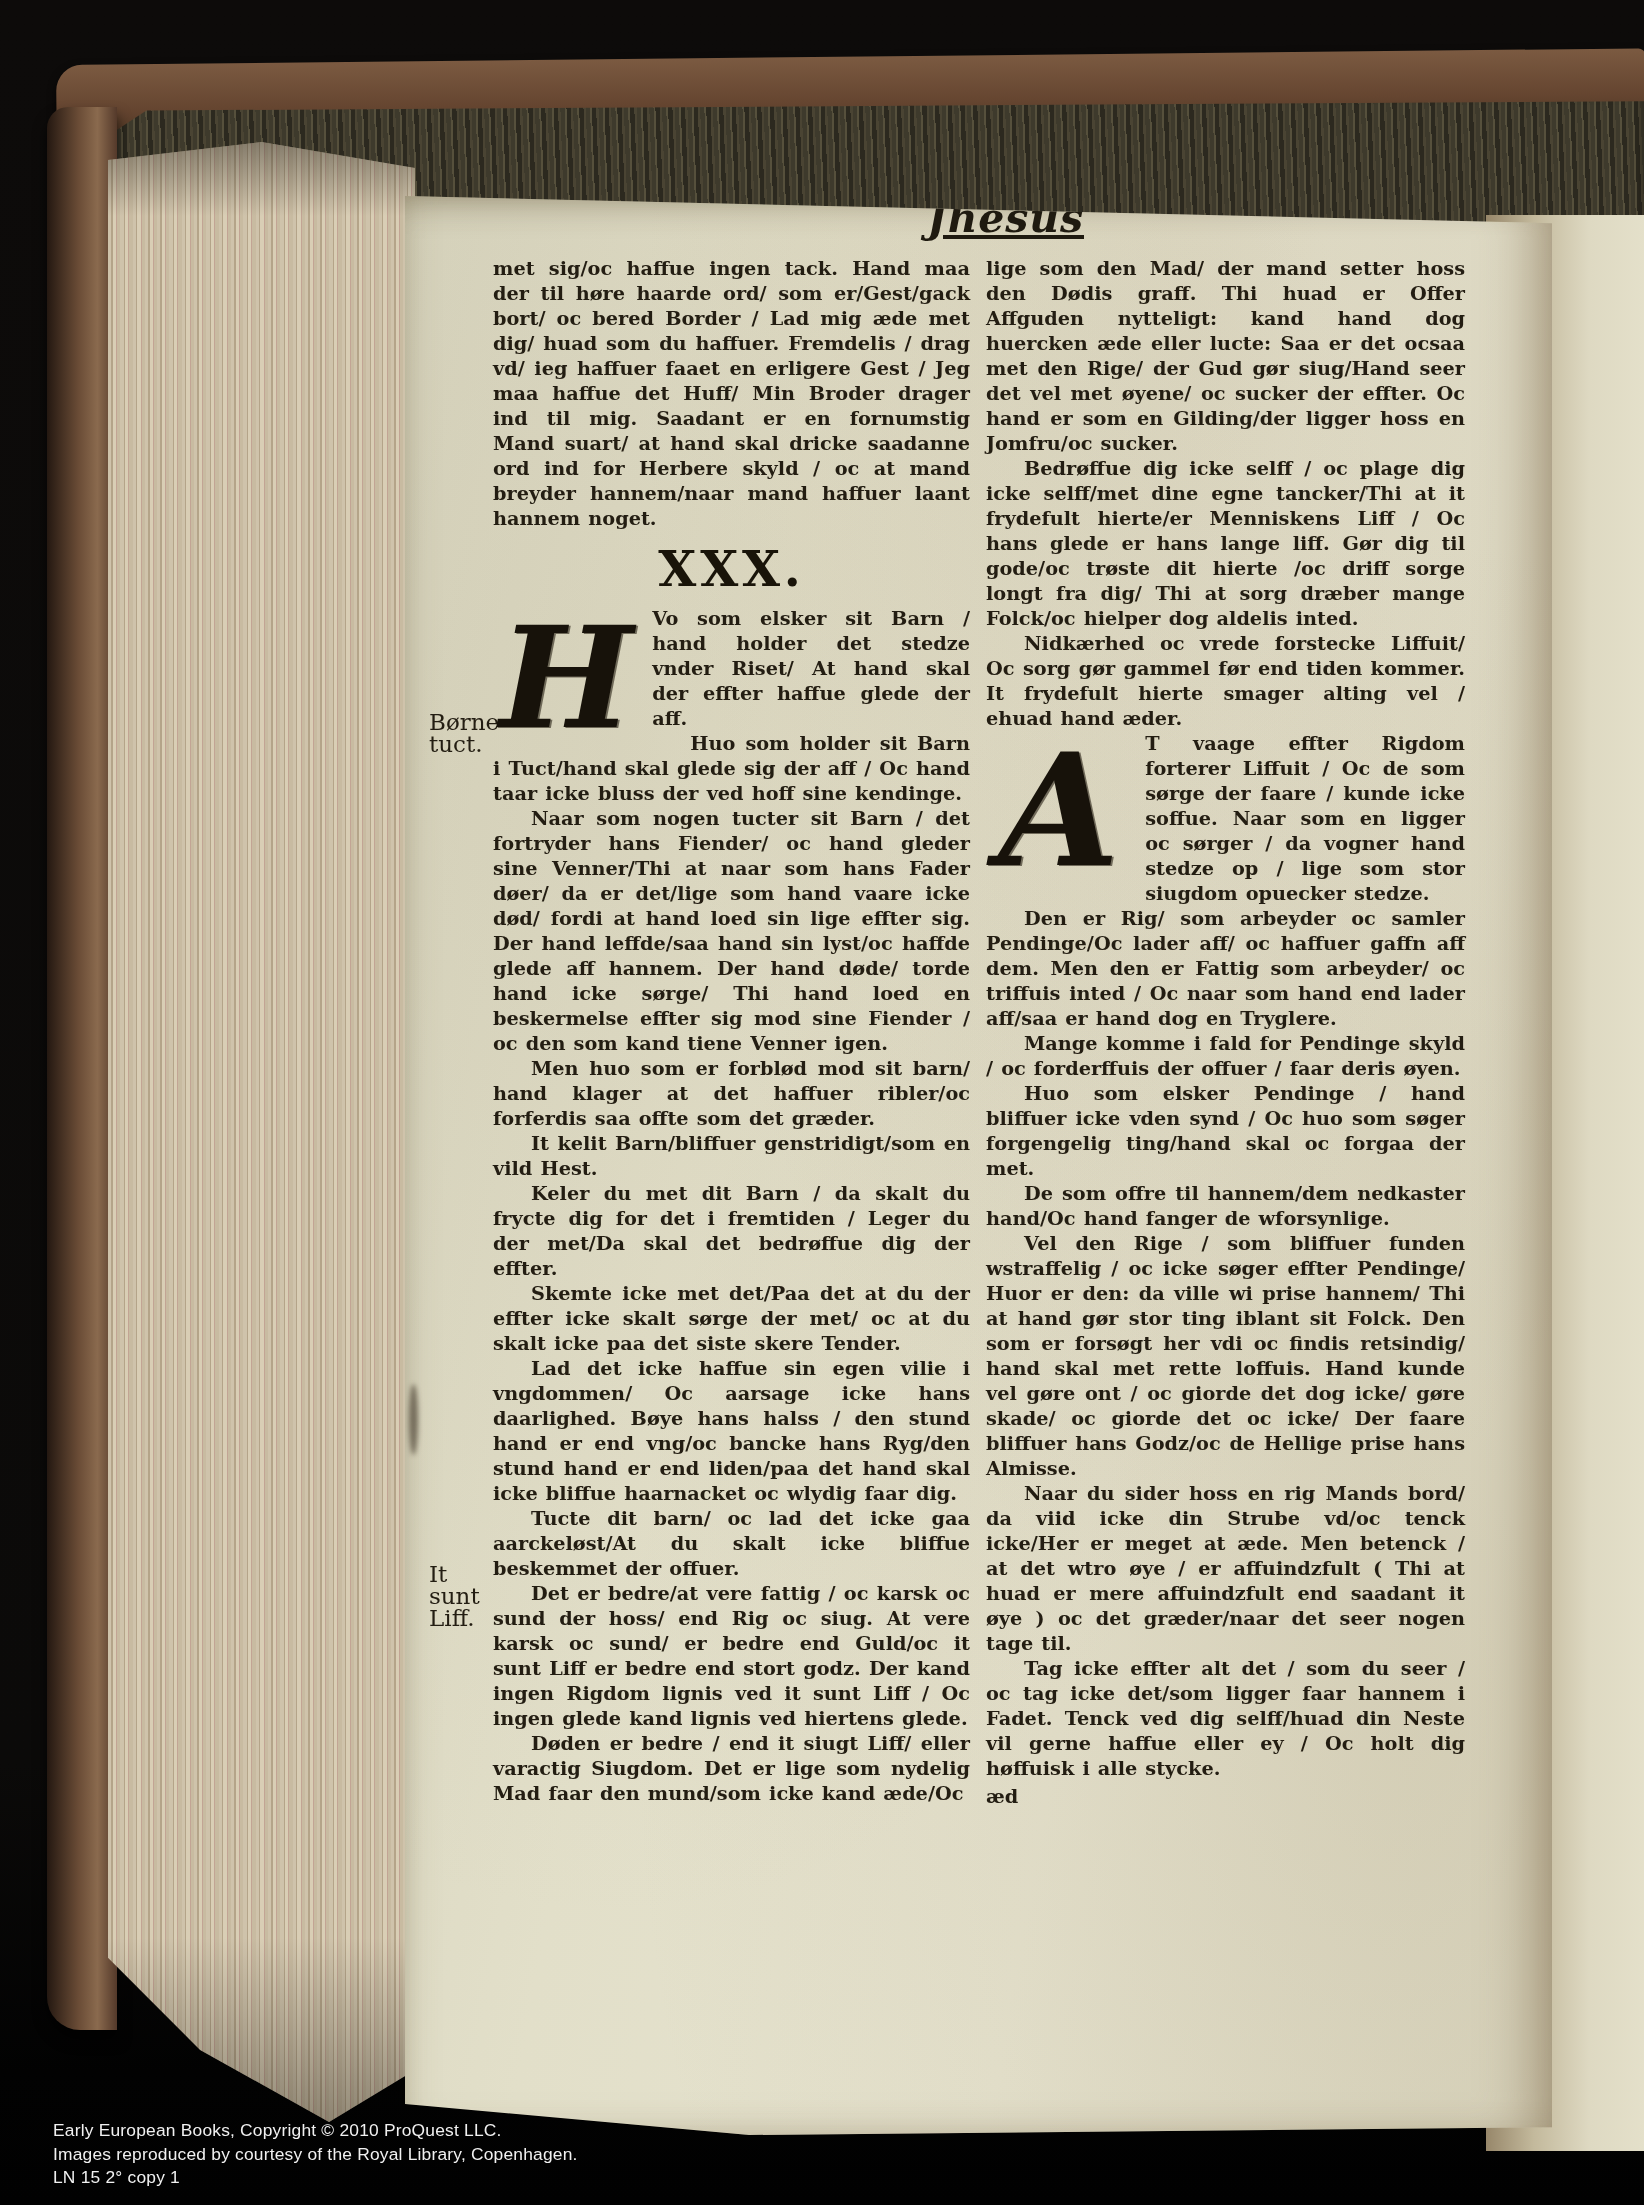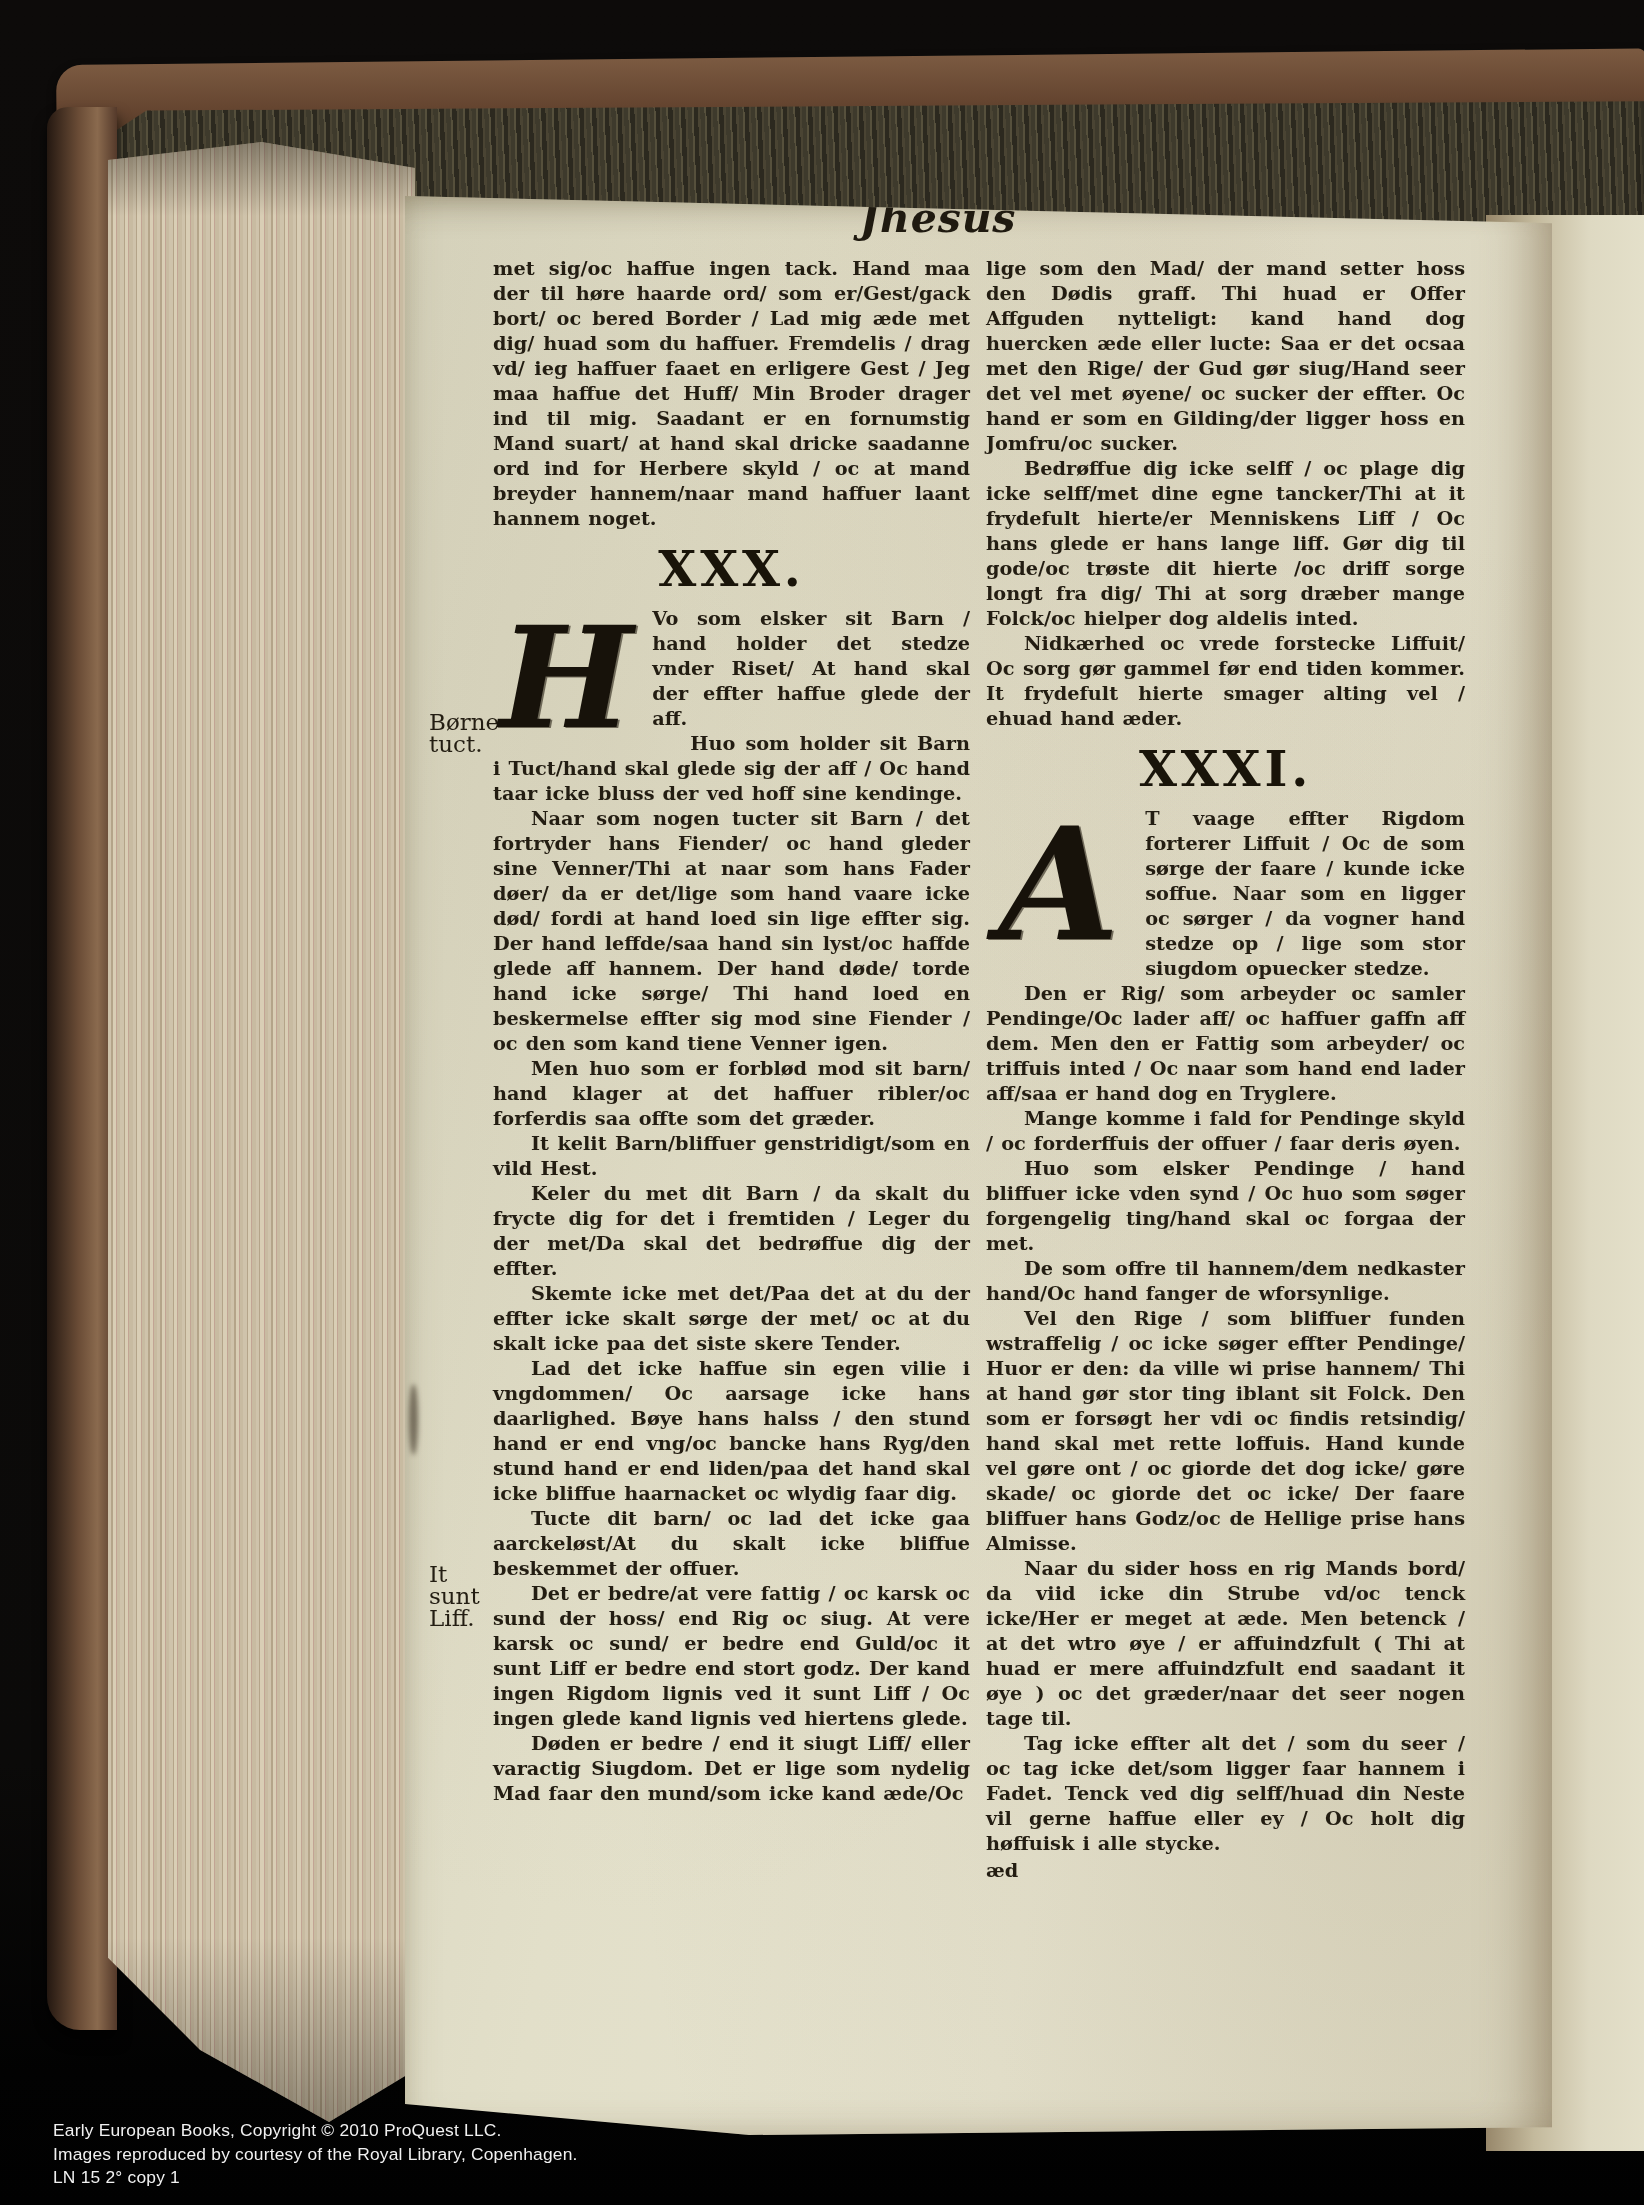--- a/index.html
+++ b/index.html
@@ -63,22 +63,22 @@
     box-shadow:inset -38px 0 52px -19px rgba(120,98,66,.50), inset 0 22px 33px -19px rgba(95,85,55,.45), inset 19px -14px 38px -23.6px rgba(110,95,60,.35);
     z-index:7;
   }
   .smudge{
     position:absolute;left:3.8px;top:1188px;width:9.4px;height:71px;
     background:rgba(45,35,22,.55);border-radius:50%;filter:blur(2.4px);
   }
   
   .running-title{
     position:absolute;left:387px;top:-1.9px;width:292px;
-    text-align:center;font-size:41px;font-weight:bold;font-style:italic;
-    color:#1f1a10;letter-spacing:0.9px;
+    text-align:right;font-size:41px;font-weight:bold;font-style:italic;
+    color:#1f1a10;letter-spacing:0.9px;text-decoration:underline;
   }
   .col{
     position:absolute;top:60px;
     font-size:19.3px;line-height:25px;font-weight:bold;color:#231d12;
     text-align:justify;word-spacing:1.4px;
   }
   .col-left{left:88px;width:477px;}
   .col-right{left:581px;width:479px;}
   .para{margin:0;text-indent:38px;}
   .para.cont{text-indent:0;}
@@ -144,21 +144,20 @@
       <p class="para">Lad det icke haffue sin egen vilie i vngdommen/ Oc aarsage icke hans daarlighed. Bøye hans halss / den stund hand er end vng/oc bancke hans Ryg/den stund hand er end liden/paa det hand skal icke bliffue haarnacket oc wlydig faar dig.</p>
       <p class="para">Tucte dit barn/ oc lad det icke gaa aarckeløst/At du skalt icke bliffue beskemmet der offuer.</p>
       <p class="para">Det er bedre/at vere fattig / oc karsk oc sund der hoss/ end Rig oc siug. At vere karsk oc sund/ er bedre end Guld/oc it sunt Liff er bedre end stort godz. Der kand ingen Rigdom lignis ved it sunt Liff / Oc ingen glede kand lignis ved hiertens glede.</p>
       <p class="para">Døden er bedre / end it siugt Liff/ eller varactig Siugdom. Det er lige som nydelig Mad faar den mund/som icke kand æde/Oc</p>
     </div>
 
     <div class="col col-right">
       <p class="para cont">lige som den Mad/ der mand setter hoss den Dødis graff. Thi huad er Offer Affguden nytteligt: kand hand dog huercken æde eller lucte: Saa er det ocsaa met den Rige/ der Gud gør siug/Hand seer det vel met øyene/ oc sucker der effter. Oc hand er som en Gilding/der ligger hoss en Jomfru/oc sucker.</p>
       <p class="para">Bedrøffue dig icke selff / oc plage dig icke selff/met dine egne tancker/Thi at it frydefult hierte/er Menniskens Liff / Oc hans glede er hans lange liff. Gør dig til gode/oc trøste dit hierte /oc driff sorge longt fra dig/ Thi at sorg dræber mange Folck/oc hielper dog aldelis inted.</p>
       <p class="para">Nidkærhed oc vrede forstecke Liffuit/ Oc sorg gør gammel før end tiden kommer. It frydefult hierte smager alting vel / ehuad hand æder.</p>
-      <div class="chapnum">XXXI.</div>
       <div class="initial-wrap">
         <span class="initial tall">A</span>
         <p class="para cont">T vaage effter Rigdom forterer Liffuit / Oc de som sørge der faare / kunde icke soffue. Naar som en ligger oc sørger / da vogner hand stedze op / lige som stor siugdom opuecker stedze.</p>
       </div>
       <p class="para">Den er Rig/ som arbeyder oc samler Pendinge/Oc lader aff/ oc haffuer gaffn aff dem. Men den er Fattig som arbeyder/ oc triffuis inted / Oc naar som hand end lader aff/saa er hand dog en Tryglere.</p>
       <p class="para">Mange komme i fald for Pendinge skyld / oc forderffuis der offuer / faar deris øyen.</p>
       <p class="para">Huo som elsker Pendinge / hand bliffuer icke vden synd / Oc huo som søger forgengelig ting/hand skal oc forgaa der met.</p>
       <p class="para">De som offre til hannem/dem nedkaster hand/Oc hand fanger de wforsynlige.</p>
       <p class="para">Vel den Rige / som bliffuer funden wstraffelig / oc icke søger effter Pendinge/ Huor er den: da ville wi prise hannem/ Thi at hand gør stor ting iblant sit Folck. Den som er forsøgt her vdi oc findis retsindig/ hand skal met rette loffuis. Hand kunde vel gøre ont / oc giorde det dog icke/ gøre skade/ oc giorde det oc icke/ Der faare bliffuer hans Godz/oc de Hellige prise hans Almisse.</p>
       <p class="para">Naar du sider hoss en rig Mands bord/ da viid icke din Strube vd/oc tenck icke/Her er meget at æde. Men betenck / at det wtro øye / er affuindzfult ( Thi at huad er mere affuindzfult end saadant it øye ) oc det græder/naar det seer nogen tage til.</p>

